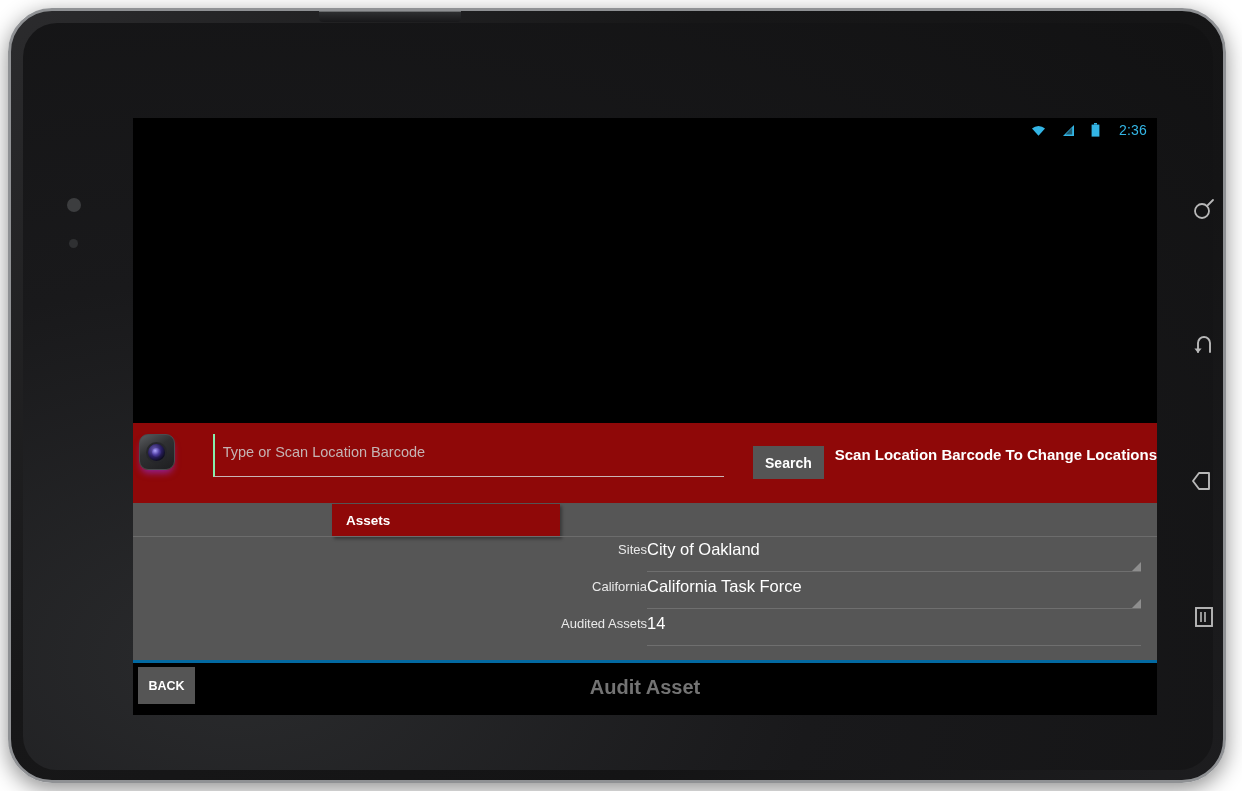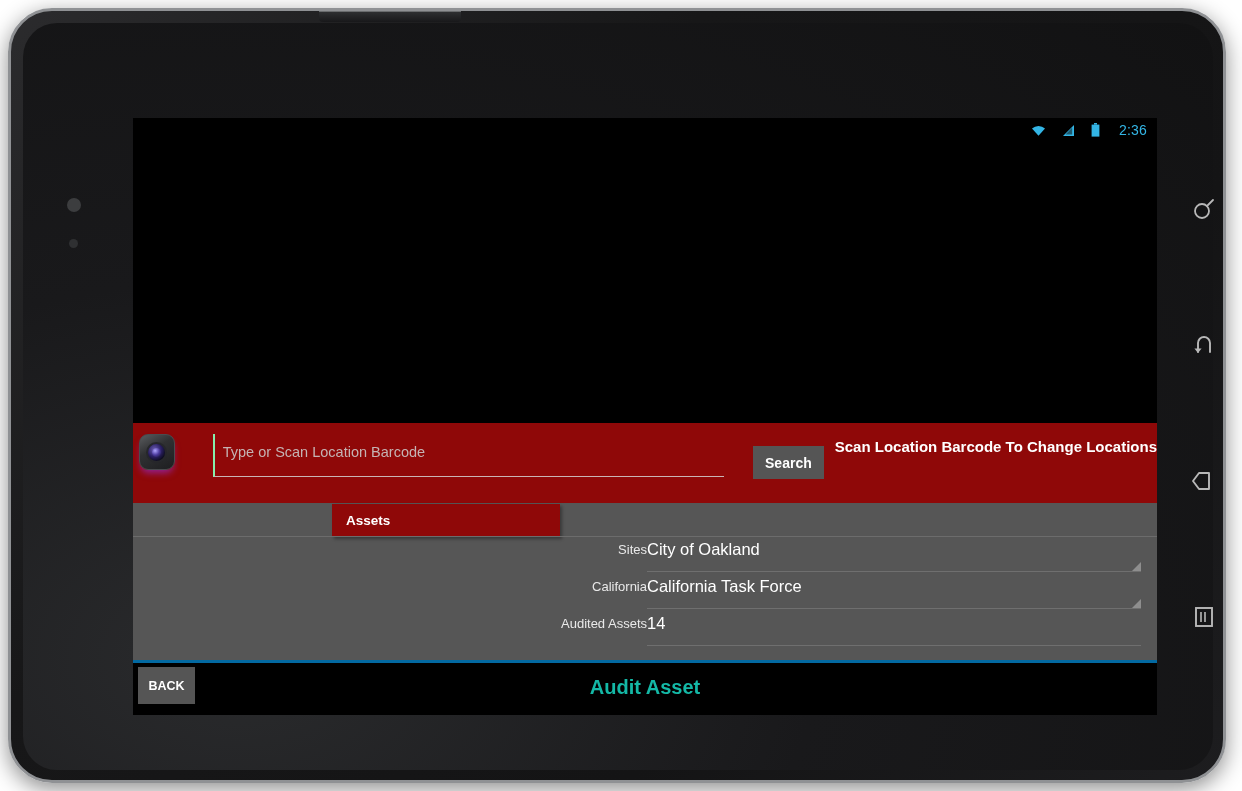--- a/index.html
+++ b/index.html
@@ -143,21 +143,21 @@
     color: #ffffff;
     border: none;
     font-family: "Liberation Sans", sans-serif;
     font-weight: bold;
     font-size: 14px;
     padding: 0 12px;
     height: 33px;
     cursor: pointer;
   }
   #scan-hint {
-    margin-left: 11px; margin-top: 15px;
+    margin-left: 11px; margin-top: 23px;
     color: #ffffff;
     font-size: 15px;
     font-weight: bold;
     white-space: nowrap;
   }
 
   
   #details-panel {
     position: absolute; left:0; top:383px;
     width:100%; height: 159px;
@@ -235,21 +235,21 @@
     border:none;
     font-family:"Liberation Sans", sans-serif;
     font-size: 12.5px;
     font-weight: bold;
     cursor:pointer;
   }
   #screen-title {
     position:absolute; left:0; top:0;
     width:100%; height: 100%;
     display:flex; align-items:center; justify-content:center;
-    color:#14b8a6;
+    color:#737373;
     font-size: 20px;
     font-weight: bold;
     padding-bottom: 3px;
   }
 </style>
 </head>
 <body>
 
 <div id="device-frame">
 

